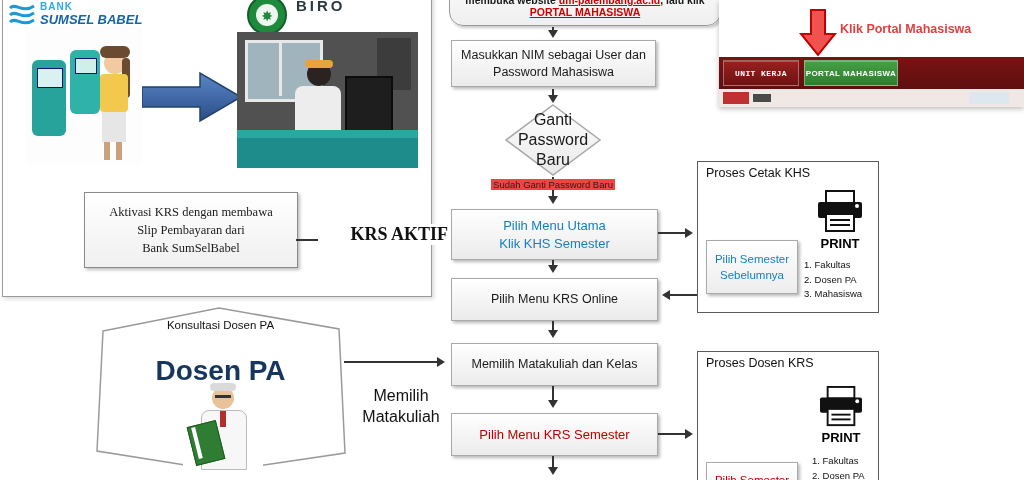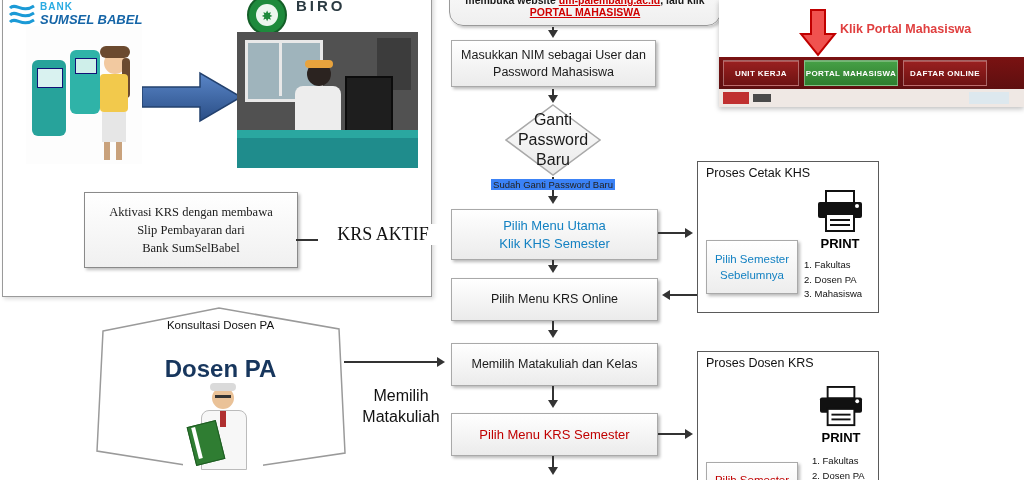--- a/index.html
+++ b/index.html
@@ -14,21 +14,21 @@
   .bank-logo-text1{left:40px;top:1px;font-size:10px;font-weight:bold;color:#29ABE2;letter-spacing:1px;}
   .bank-logo-text2{left:40px;top:12px;font-size:13px;font-weight:bold;font-style:italic;color:#1565A7;}
   .biro-text{left:296px;top:-3px;font-size:15px;font-weight:bold;color:#2B3A42;letter-spacing:3px;}
   .keuangan-text{left:287px;top:8px;font-size:25px;font-weight:bold;color:#FFC713;
                  text-shadow:-1px -1px 0 #D98E00,1px -1px 0 #D98E00,-1px 1px 0 #D98E00,1px 1px 0 #D98E00;}
   .aktivasi-box{left:84px;top:192px;width:212px;height:74px;background:linear-gradient(#fff,#f0f0f0);
                 border:1px solid #8a8a8a;box-shadow:2px 2px 3px rgba(0,0,0,.25);
                 display:flex;align-items:center;justify-content:center;text-align:center;
                 font-family:"Liberation Serif",serif;font-size:12.5px;line-height:1.45;}
   .krs-aktif{left:318px;top:224px;width:130px;font-family:"Liberation Serif",serif;
-             font-size:18px;font-weight:normal;color:#111;background:#fff;text-align:center;z-index:6;}
+             font-size:18px;font-weight:bold;color:#111;background:#fff;text-align:right;z-index:6;}
 
   
   .bank-scene{left:26px;top:26px;width:116px;height:138px;background:#fdfdfd;overflow:hidden;}
   .office-scene{left:237px;top:32px;width:181px;height:136px;background:#515151;overflow:hidden;}
   .lect{background:#fff;overflow:hidden;}
 
   
   .fbox{background:linear-gradient(#ffffff,#ebebeb);border:1px solid #a9a9a9;
         box-shadow:2px 2px 3px rgba(0,0,0,.28);display:flex;align-items:center;justify-content:center;
         text-align:center;font-size:12.5px;line-height:1.35;}
@@ -36,21 +36,21 @@
   .red{color:#C00000;}
   .step0{left:449px;top:-34px;width:272px;height:60px;border-radius:14px;border:1.5px solid #9a9a9a;
          background:linear-gradient(#fff,#efefef);box-shadow:2px 2px 3px rgba(0,0,0,.22);
          display:flex;align-items:flex-end;justify-content:center;padding-bottom:7px;box-sizing:border-box;
          font-size:10.5px;font-weight:600;text-align:center;}
   .redlink{color:#D00000;text-decoration:underline;font-weight:700;}
   .diamond-wrap{left:505px;top:104px;width:96px;height:72px;}
   .diamond-text{position:absolute;left:0;top:0;width:96px;height:72px;display:flex;align-items:center;
                 justify-content:center;text-align:center;font-size:16px;line-height:1.25;}
   .note{left:470px;top:179px;width:166px;text-align:center;font-size:9.5px;color:#222;z-index:5;}
-  .note span{background:#3b82f6;padding:0 2px;}
+  .note span{background:#ef4444;padding:0 2px;}
 
   
   .varrow{width:2px;background:#333;z-index:2;}
   .varrow::after{content:'';position:absolute;bottom:-8px;left:-4px;border:5px solid transparent;border-top:8px solid #333;}
   .hline{height:2px;background:#333;z-index:2;}
   .harrow-r::after{content:'';position:absolute;right:-8px;top:-4px;border:5px solid transparent;border-left:8px solid #333;}
   .harrow-l::before{content:'';position:absolute;left:-8px;top:-4px;border:5px solid transparent;border-right:8px solid #333;}
 
   
   .web{left:719px;top:0;width:305px;height:107px;background:#fff;box-shadow:0 2px 5px rgba(0,0,0,.25);}
@@ -70,21 +70,21 @@
   .pbox{position:absolute;background:linear-gradient(#fff,#ededed);border:1px solid #a9a9a9;
         box-shadow:2px 2px 3px rgba(0,0,0,.28);display:flex;align-items:center;justify-content:center;
         text-align:center;font-size:11.5px;line-height:1.4;margin-top:44px;}
   .print-label{position:absolute;font-size:13px;font-weight:bold;color:#000;text-align:center;}
   .plist{position:absolute;font-size:9.5px;line-height:14.5px;color:#111;}
 
   
   .scroll-wrap{left:93px;top:303px;width:255px;height:180px;}
   .scroll-title{position:absolute;left:55px;top:16px;width:145px;text-align:center;font-size:11.5px;color:#111;}
   .dosen-name{position:absolute;left:50px;top:52px;width:155px;text-align:center;
-              font-size:24px;font-weight:bold;color:#17365D;}
+              font-size:28px;font-weight:bold;color:#17365D;}
   .memilih{left:360px;top:386px;width:82px;text-align:center;font-size:16px;line-height:1.3;color:#111;z-index:5;}
 </style>
 </head>
 <body>
 
 <div class="canvas">
 
   <div class="abs tl-box"></div>
 
   <svg class="abs" style="left:8px;top:2px;" width="28" height="26" viewBox="0 0 28 26">
@@ -201,23 +201,22 @@
   <div class="abs hline harrow-l" style="left:665px;top:294px;width:32px;"></div>
   <div class="abs hline harrow-r" style="left:344px;top:361px;width:98px;"></div>
   <div class="abs hline harrow-r" style="left:658px;top:433px;width:32px;"></div>
 
   <div class="abs web"></div>
   <svg class="abs" style="left:799px;top:9px;z-index:3;" width="38" height="48" viewBox="0 0 38 48">
     <polygon points="12,1 26,1 26,25 36,25 19,46 2,25 12,25" fill="#F0524F" stroke="#C00000" stroke-width="2"></polygon>
   </svg>
   <div class="abs web-label">Klik Portal Mahasiswa</div>
   <div class="abs menubar">
-    <div class="mitem m-maroon" style="width:74px;">UNIT KERJA</div>
+    <div class="mitem m-maroon" style="width:74px;font-family:Liberation Mono, monospace;">UNIT KERJA</div>
     <div class="mitem m-green" style="width:92px;">PORTAL MAHASISWA</div>
-    <div class="mitem m-maroon" style="width:82px;">DAFTAR ONLINE</div>
   </div>
   <div class="abs webstrip">
     <div class="abs" style="left:4px;top:3px;width:26px;height:12px;background:#C03030;"></div>
     <div class="abs" style="left:34px;top:5px;width:18px;height:8px;background:#4a4a4a;"></div>
     <div class="abs" style="left:250px;top:3px;width:40px;height:12px;background:#DDE8EE;"></div>
   </div>
 
   <div class="abs group" style="left:697px;top:161px;width:180px;height:150px;">
     <div class="gtitle">Proses Cetak KHS</div>
     <div class="pbox blue pre" style="left:8px;top:34px;width:90px;height:52px;">Pilih Semester

